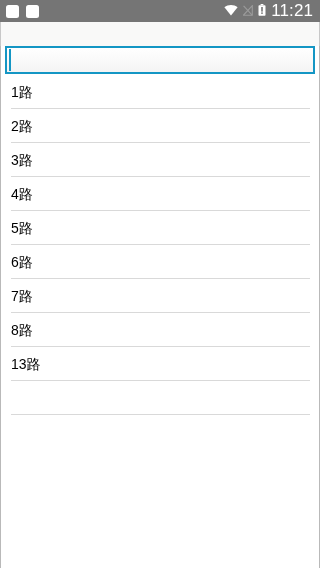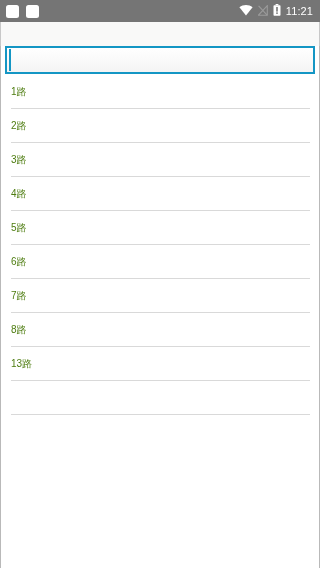--- a/index.html
+++ b/index.html
@@ -21,21 +21,21 @@
     padding:0 5px 0 6px;
   }
   .notif-sq {
     width:13px; height:13px; background:#ffffff;
     border-radius:2.5px; margin-right:7px;
   }
   #sb-spacer { flex:1 1 auto; }
   #sb-right { display:flex; align-items:center; gap:5px; padding-right:2px; }
   .sb-icon { display:block; }
   #sb-clock {
-    color:#ffffff; font-size:11px; line-height:22px;
+    color:#ffffff; font-size:17px; line-height:22px;
     letter-spacing:0.1px; font-family:"Liberation Sans",sans-serif;
     white-space:nowrap;
   }
 
   
   #toolbar {
     position:absolute; top:22px; left:0; width:320px; height:24px;
     background:#f9f9f8;
     border-left:1px solid #c8c8c8; border-right:1px solid #c8c8c8;
   }
@@ -68,21 +68,21 @@
   
   #route-list {
     position:absolute; top:29px; left:0; right:0; bottom:0;
     overflow:hidden; background:#ffffff;
   }
   .route-row {
     height:34px; position:relative; background:#ffffff;
   }
   .route-label {
     position:absolute; left:10px; top:0; height:34px;
-    line-height:34px; font-size:10px; color:#4d7c0f;
+    line-height:34px; font-size:14px; color:#000000;
     font-family:"Liberation Sans","DejaVu Sans",sans-serif;
     white-space:nowrap;
   }
   .route-divider {
     position:absolute; left:10px; right:9px; bottom:0;
     height:1px; background:#d9d9d9;
   }
 </style>
 </head>
 <body>

